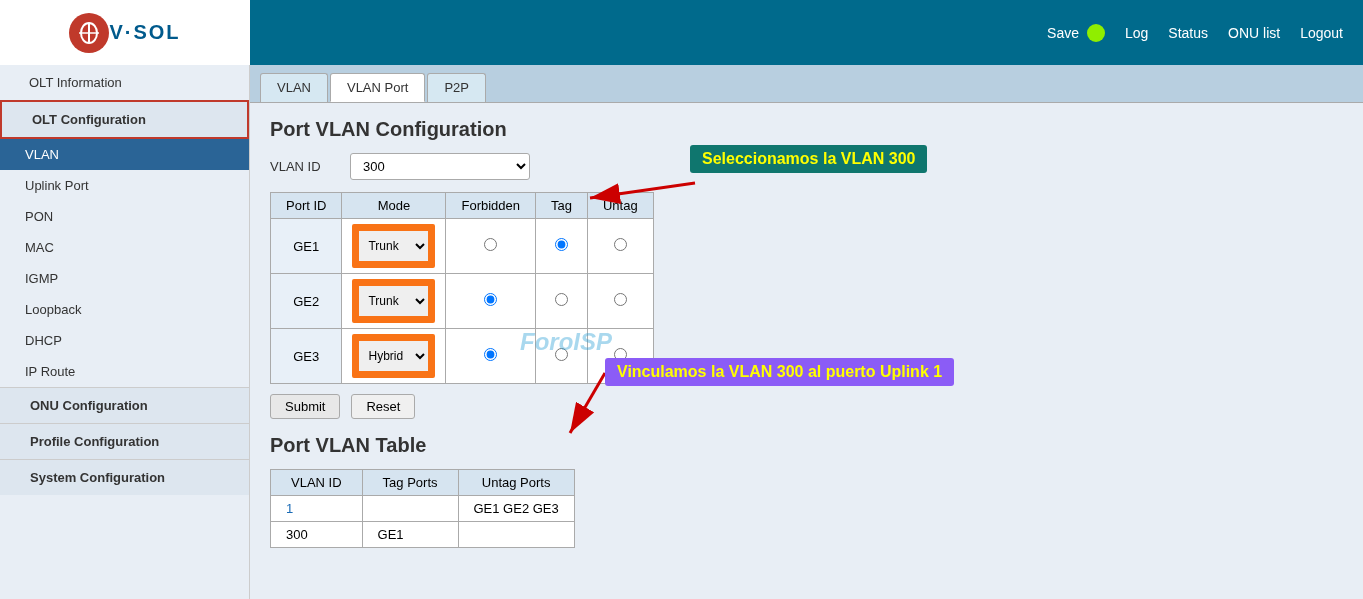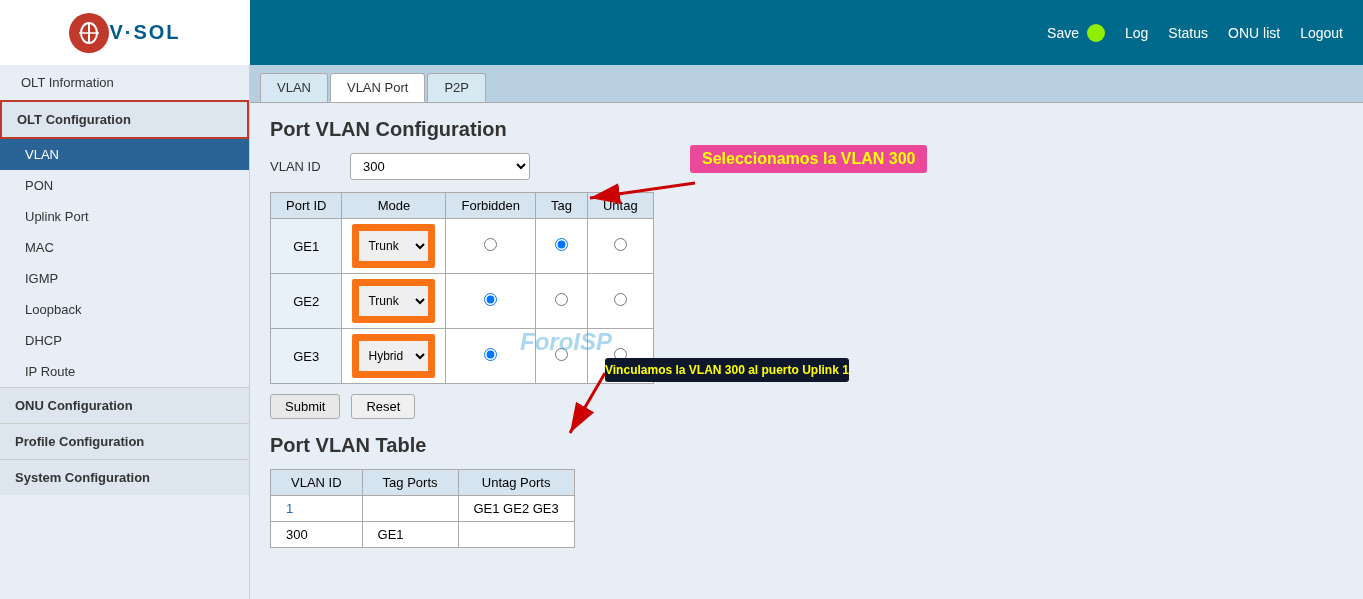--- a/index.html
+++ b/index.html
@@ -11,22 +11,22 @@
     .logo-text { font-size: 20px; font-weight: bold; color: #005a8c; letter-spacing: 2px; display: flex; align-items: center; }
     .logo-icon { width: 40px; height: 40px; background: #c0392b; border-radius: 50%; display: flex; align-items: center; justify-content: center; color: white; font-size: 18px; font-weight: bold; }
     .header-nav { flex: 1; background: #006a8c; height: 100%; display: flex; align-items: center; justify-content: flex-end; padding-right: 20px; gap: 20px; }
     .header-save { display: flex; align-items: center; gap: 8px; color: white; font-size: 14px; margin-left: 31px; }
     .status-dot { width: 18px; height: 18px; background: #90ee00; border-radius: 50%; }
     .header-link { color: white; font-size: 14px; cursor: pointer; text-decoration: none; }
 
     
     .main-layout { display: flex; min-height: 534px; }
     .sidebar { width: 250px; background: #e8eef5; border-right: 1px solid #ccc; }
-    .sidebar-item { padding: 10px 21px; cursor: pointer; color: #333; font-size: 13px; }
-    .sidebar-section { padding: 10px 15px; font-weight: bold; color: #333; background: #dde6ef; border-top: 1px solid #ccc; }
+    .sidebar-item { padding: 10px 29px; cursor: pointer; color: #333; font-size: 13px; }
+    .sidebar-section { padding: 10px 30px; font-weight: bold; color: #333; background: #dde6ef; border-top: 1px solid #ccc; }
     .sidebar-section.active { border: 2px solid #c0392b; background: #dde6ef; }
     .sidebar-sub { padding: 8px 25px; cursor: pointer; color: #333; font-size: 13px; }
     .sidebar-sub.active { background: #2a6496; color: white; }
 
     
     .content { flex: 1; padding: 0; background: #e8eef5; }
 
     
     .tab-bar { display: flex; background: #b8cfe0; padding: 8px 10px 0; gap: 2px; border-bottom: 1px solid #aaa; }
     .tab { padding: 6px 16px; cursor: pointer; font-size: 13px; border: 1px solid #aaa; background: #d6e8f2; border-bottom: none; border-radius: 3px 3px 0 0; color: #333; }
@@ -89,22 +89,22 @@
     <a class="header-link">Logout</a>
   </div>
 </div>
 
 <div class="main-layout">
 
   <div class="sidebar">
     <div class="sidebar-item">OLT Information</div>
     <div class="sidebar-section active" style="border: 2px solid #c0392b;">OLT Configuration</div>
     <div class="sidebar-sub active">VLAN</div>
+    <div class="sidebar-sub">Uplink Port</div>
     <div class="sidebar-sub">PON</div>
-    <div class="sidebar-sub">Uplink Port</div>
     <div class="sidebar-sub">MAC</div>
     <div class="sidebar-sub">IGMP</div>
     <div class="sidebar-sub">Loopback</div>
     <div class="sidebar-sub">DHCP</div>
     <div class="sidebar-sub">IP Route</div>
     <div class="sidebar-section">ONU Configuration</div>
     <div class="sidebar-section">Profile Configuration</div>
     <div class="sidebar-section">System Configuration</div>
   </div>
 
@@ -114,21 +114,21 @@
       <div class="tab">VLAN</div>
       <div class="tab active">VLAN Port</div>
       <div class="tab">P2P</div>
     </div>
 
     <div class="inner-content">
       <div class="section-title">Port VLAN Configuration</div>
 
       <div style="position: relative;">
 
-        <div style="position: absolute; top: -8px; left: 420px; background: #ec4899; color: #ffff00; font-size: 16px; font-weight: bold; padding: 5px 12px; border-radius: 3px; white-space: nowrap; z-index: 10;">Seleccionamos la VLAN 300</div>
+        <div style="position: absolute; top: -8px; left: 420px; background: #0f766e; color: #ffff00; font-size: 16px; font-weight: bold; padding: 5px 12px; border-radius: 3px; white-space: nowrap; z-index: 10;">Seleccionamos la VLAN 300</div>
 
         <svg style="position:absolute; top:10px; left:270px; z-index:9; pointer-events:none;" width="200" height="50">
           <defs>
             <marker id="arrowhead1" markerWidth="10" markerHeight="7" refX="10" refY="3.5" orient="auto">
               <polygon points="0 0, 10 3.5, 0 7" fill="#cc0000"></polygon>
             </marker>
           </defs>
           <line x1="155" y1="20" x2="50" y2="35" stroke="#cc0000" stroke-width="3" marker-end="url(#arrowhead1)"></line>
         </svg>
 
@@ -209,21 +209,21 @@
               </td>
             </tr>
           </tbody>
         </table>
 
         <div class="btn-row">
           <button class="btn btn-submit">Submit</button>
           <button class="btn">Reset</button>
         </div>
 
-        <div style="position: absolute; top: 205px; left: 335px; background: #0f172a; color: #ffff00; font-size: 12px; font-weight: bold; padding: 5px 0; border-radius: 3px; white-space: nowrap; z-index: 10;">Vinculamos la VLAN 300 al puerto Uplink 1</div>
+        <div style="position: absolute; top: 205px; left: 335px; background: #8b5cf6; color: #ffff00; font-size: 16px; font-weight: bold; padding: 5px 12px; border-radius: 3px; white-space: nowrap; z-index: 10;">Vinculamos la VLAN 300 al puerto Uplink 1</div>
 
         <svg style="position:absolute; top:215px; left:280px; z-index:9; pointer-events:none;" width="100" height="80">
           <defs>
             <marker id="arrowhead2" markerWidth="10" markerHeight="7" refX="10" refY="3.5" orient="auto">
               <polygon points="0 0, 10 3.5, 0 7" fill="#cc0000"></polygon>
             </marker>
           </defs>
           <line x1="55" y1="5" x2="20" y2="65" stroke="#cc0000" stroke-width="3" marker-end="url(#arrowhead2)"></line>
         </svg>
 

